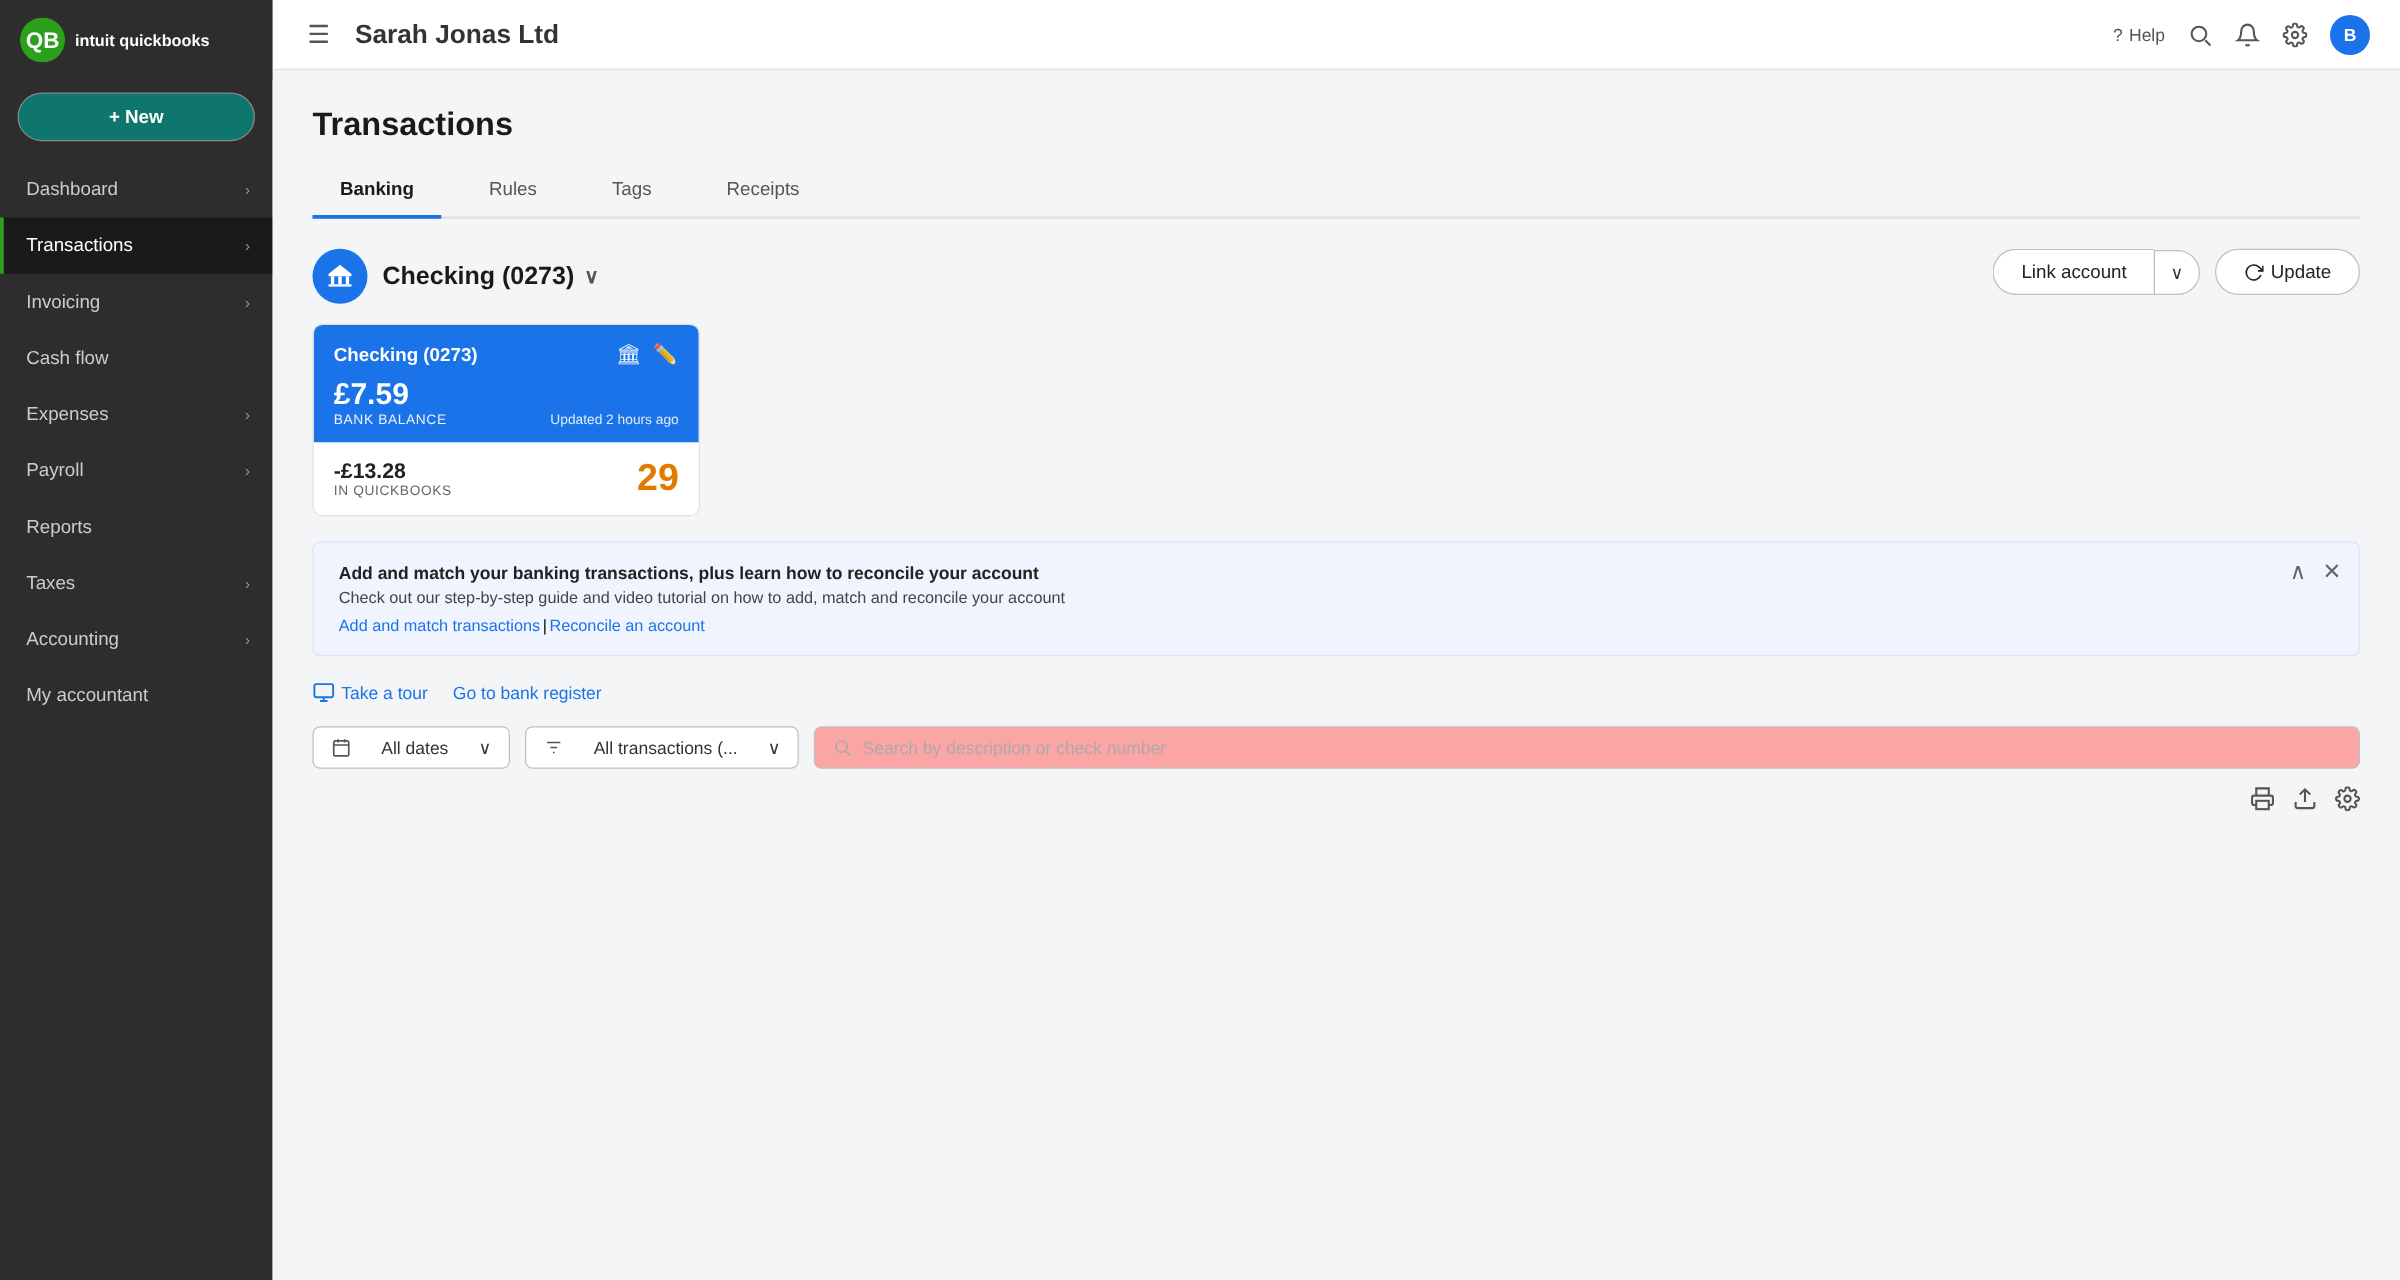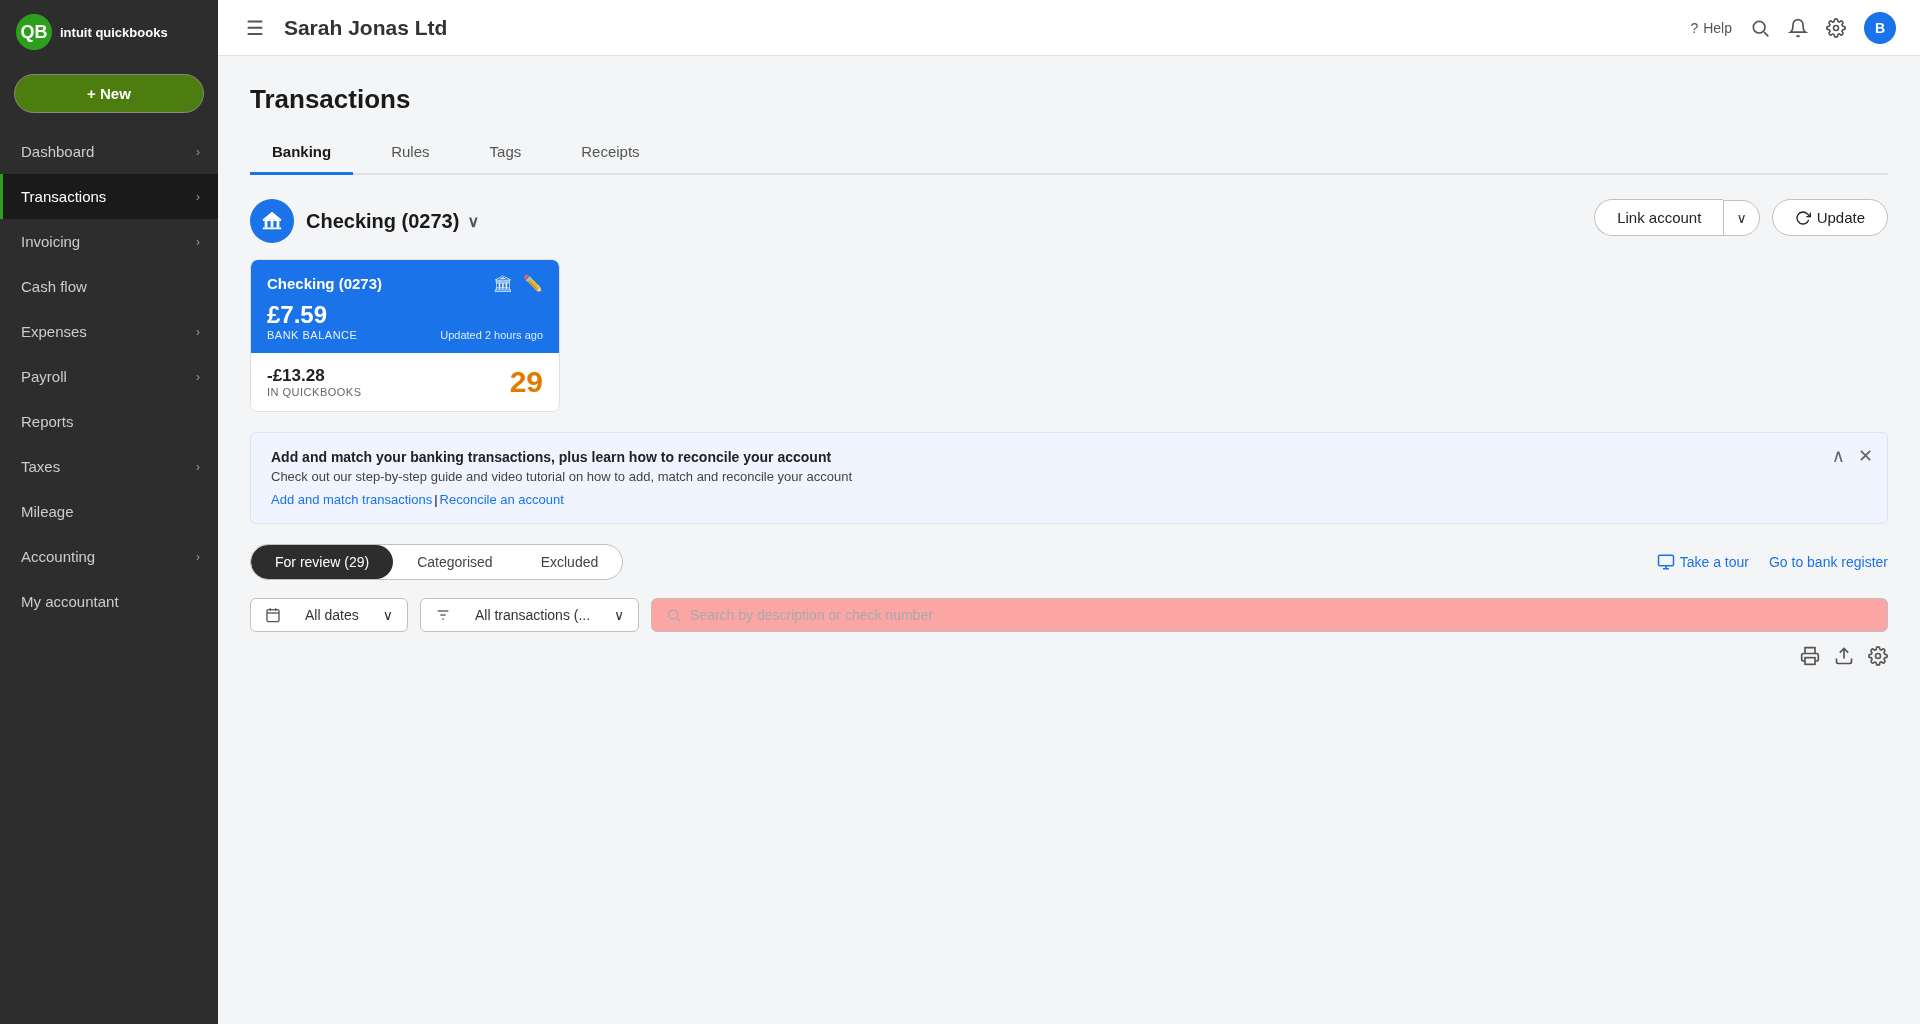--- a/index.html
+++ b/index.html
@@ -21,21 +21,21 @@
       padding: 14px 16px;
       background: #2d2d2d;
     }
     .qb-logo {
       width: 36px;
       height: 36px;
       margin-right: 8px;
     }
     .new-btn {
       margin: 10px 14px 16px;
-      background: #4d7c0f;
+      background: #0f766e;
       border: 1.5px solid #888;
       color: #fff;
       border-radius: 20px;
       padding: 10px 0;
       font-size: 15px;
       font-weight: 600;
       cursor: pointer;
       display: flex;
       align-items: center;
       justify-content: center;
@@ -445,23 +445,20 @@
     <div class="nav-item">
       <span>Payroll</span>
       <span class="chevron">›</span>
     </div>
     <div class="nav-item">
       <span>Reports</span>
     </div>
     <div class="nav-item">
       <span>Taxes</span>
       <span class="chevron">›</span>
-    </div>
-    <div class="nav-item">
-      <span>Mileage</span>
     </div>
     <div class="nav-item">
       <span>Accounting</span>
       <span class="chevron">›</span>
     </div>
     <div class="nav-item">
       <span>My accountant</span>
     </div>
   </nav>
 </div>
@@ -572,25 +569,20 @@
       <div class="info-banner-title">Add and match your banking transactions, plus learn how to reconcile your account</div>
       <div class="info-banner-text">Check out our step-by-step guide and video tutorial on how to add, match and reconcile your account</div>
       <div class="info-banner-links">
         <a>Add and match transactions</a>
         <span>|</span>
         <a>Reconcile an account</a>
       </div>
     </div>
 
     <div class="filter-tabs-row">
-      <div class="filter-tabs">
-        <button class="filter-tab active">For review (29)</button>
-        <button class="filter-tab">Categorised</button>
-        <button class="filter-tab">Excluded</button>
-      </div>
       <div class="filter-right-actions">
         <button class="take-tour-btn">
           <svg width="18" height="18" viewBox="0 0 24 24" fill="none" stroke="#1a73e8" stroke-width="2">
               <rect x="2" y="3" width="20" height="14" rx="2"></rect>
               <line x1="8" y1="21" x2="16" y2="21"></line>
               <line x1="12" y1="17" x2="12" y2="21"></line>
             </svg>
           <span>Take a tour</span>
         </button>
         <button class="go-to-register">Go to bank register</button>

